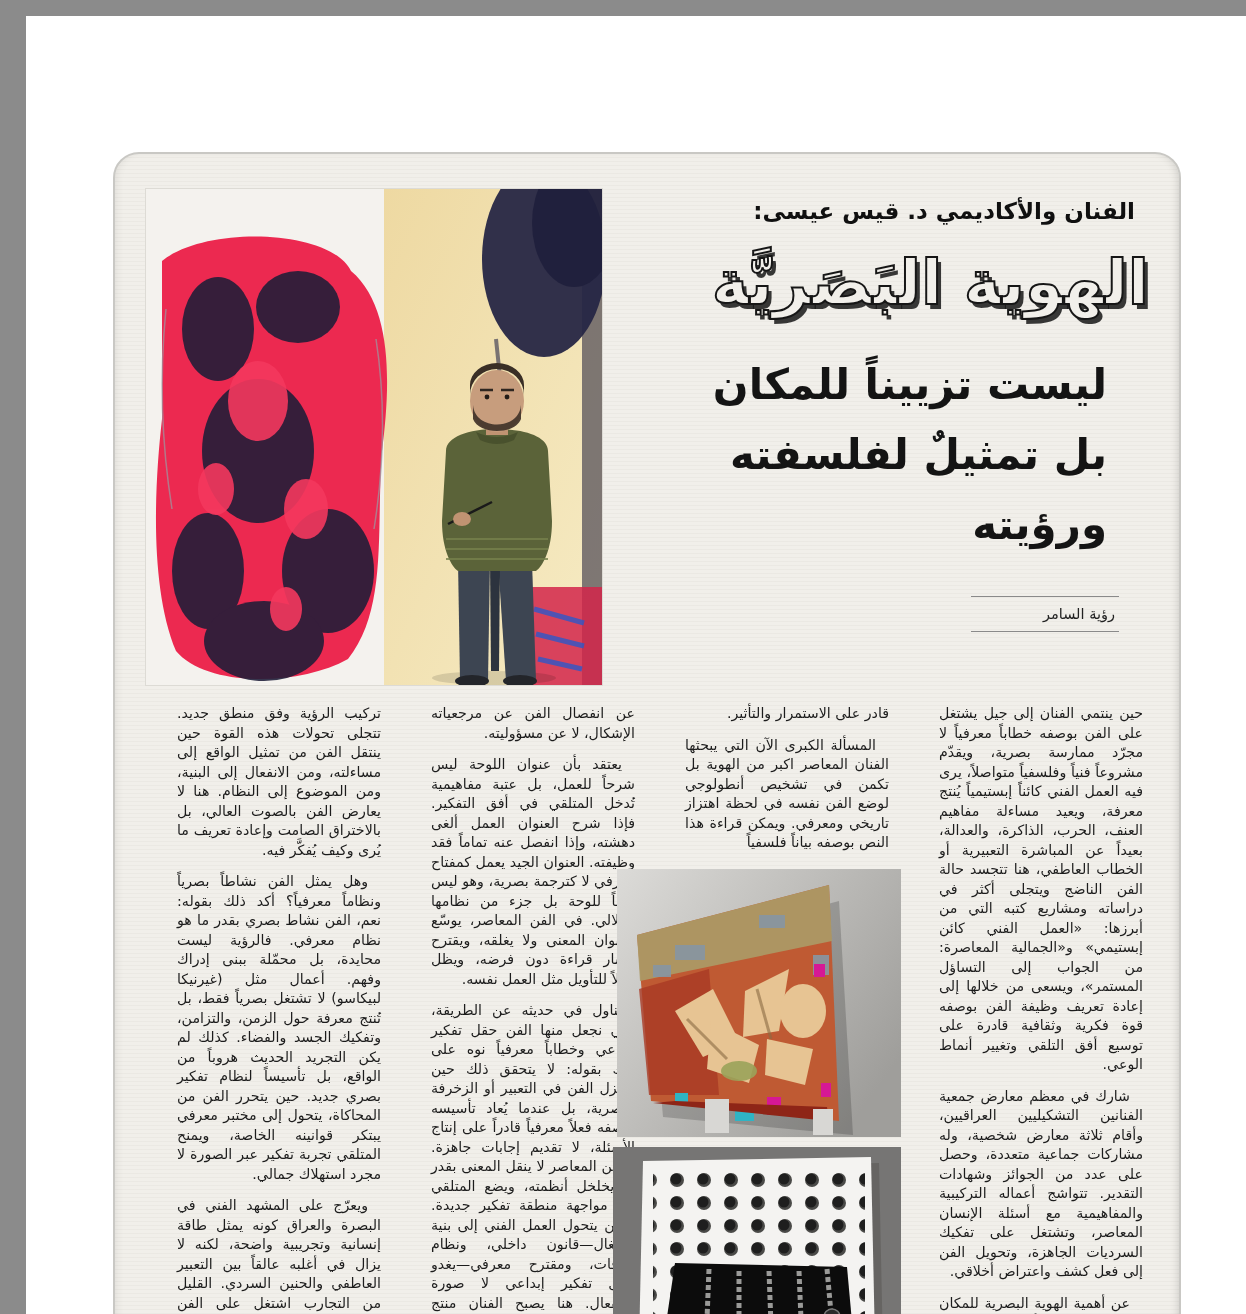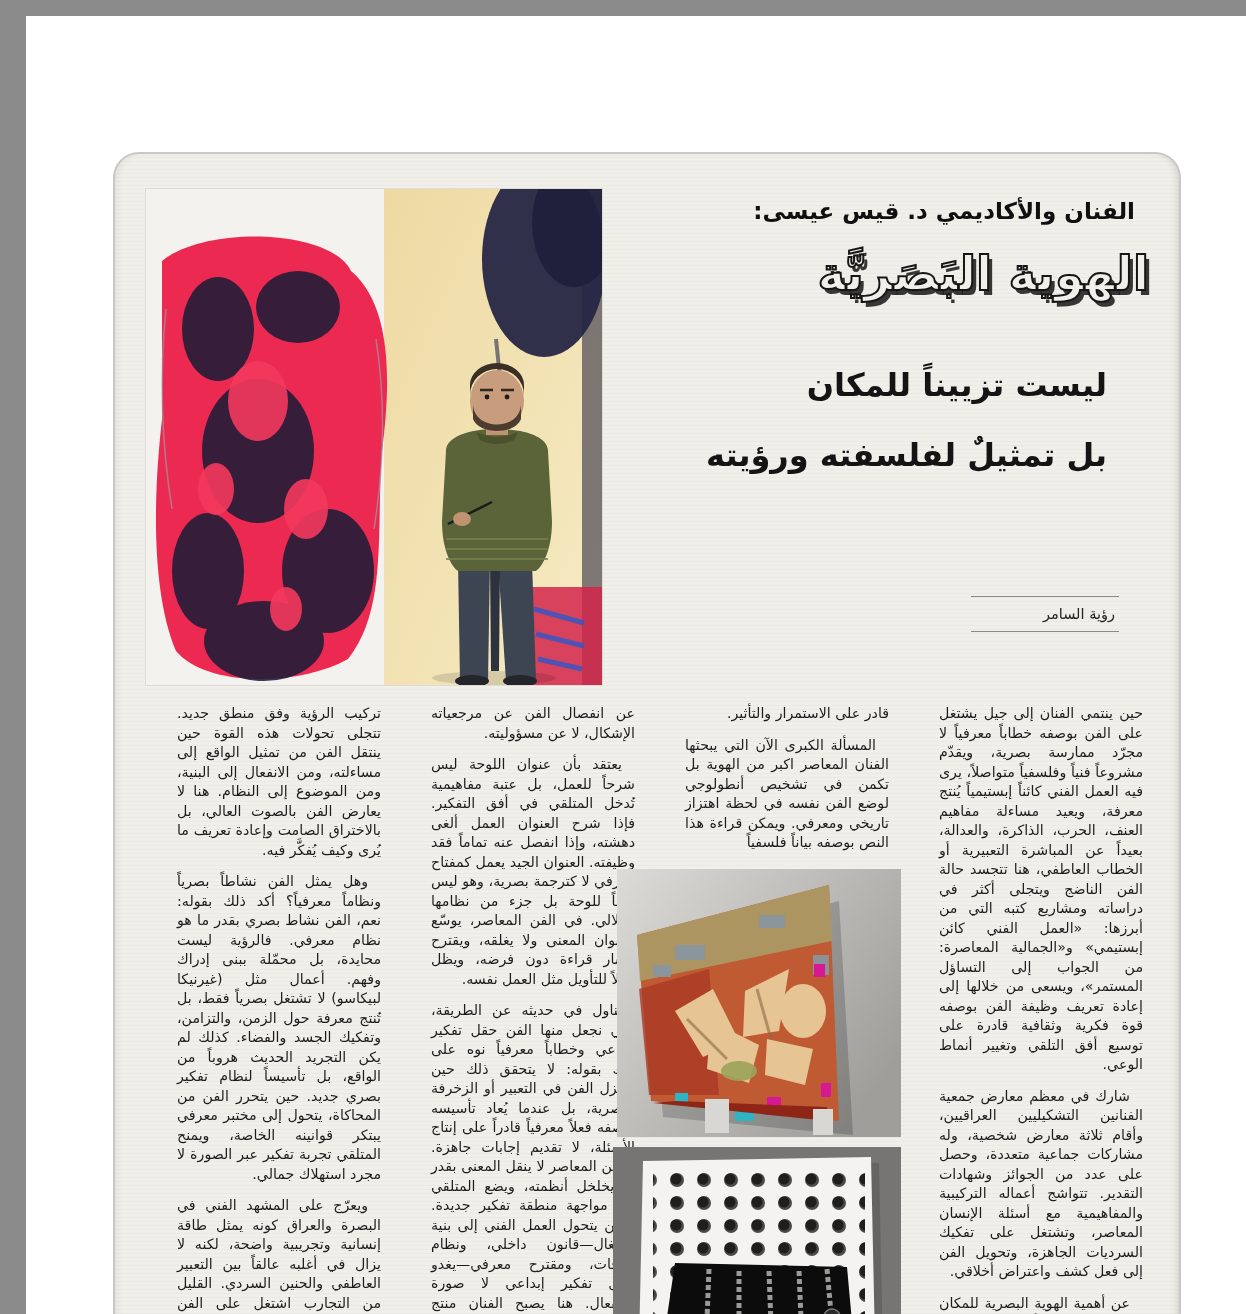--- a/index.html
+++ b/index.html
@@ -35,30 +35,30 @@
 
   
   .kicker{
     position:absolute;top:44px;right:44px;
     direction:rtl;text-align:right;
     font-size:23px;font-weight:bold;color:#101010;letter-spacing:0;
   }
   .main-title{
     position:absolute;top:92px;right:30px;
     direction:rtl;text-align:left;
-    font-size:47px;font-weight:bold;
+    font-size:62px;font-weight:bold;
     color:#f1efea;
     -webkit-text-stroke:2px #161616;
     text-shadow:4px 5px 0 rgba(22,22,22,0.85);
     white-space:nowrap;
   }
   .subtitle{
     position:absolute;top:196px;right:72px;width:480px;
     direction:rtl;
-    font-size:32px;line-height:70px;font-weight:bold;color:#141414;
+    font-size:42px;line-height:70px;font-weight:bold;color:#141414;
   }
   .byline-box{
     position:absolute;top:442px;right:60px;width:140px;
     border-top:1px solid #8a8a8a;border-bottom:1px solid #8a8a8a;
     padding:9px 4px;direction:rtl;text-align:right;
     font-size:14.5px;color:#222;
   }
 
   
   .body-columns{

